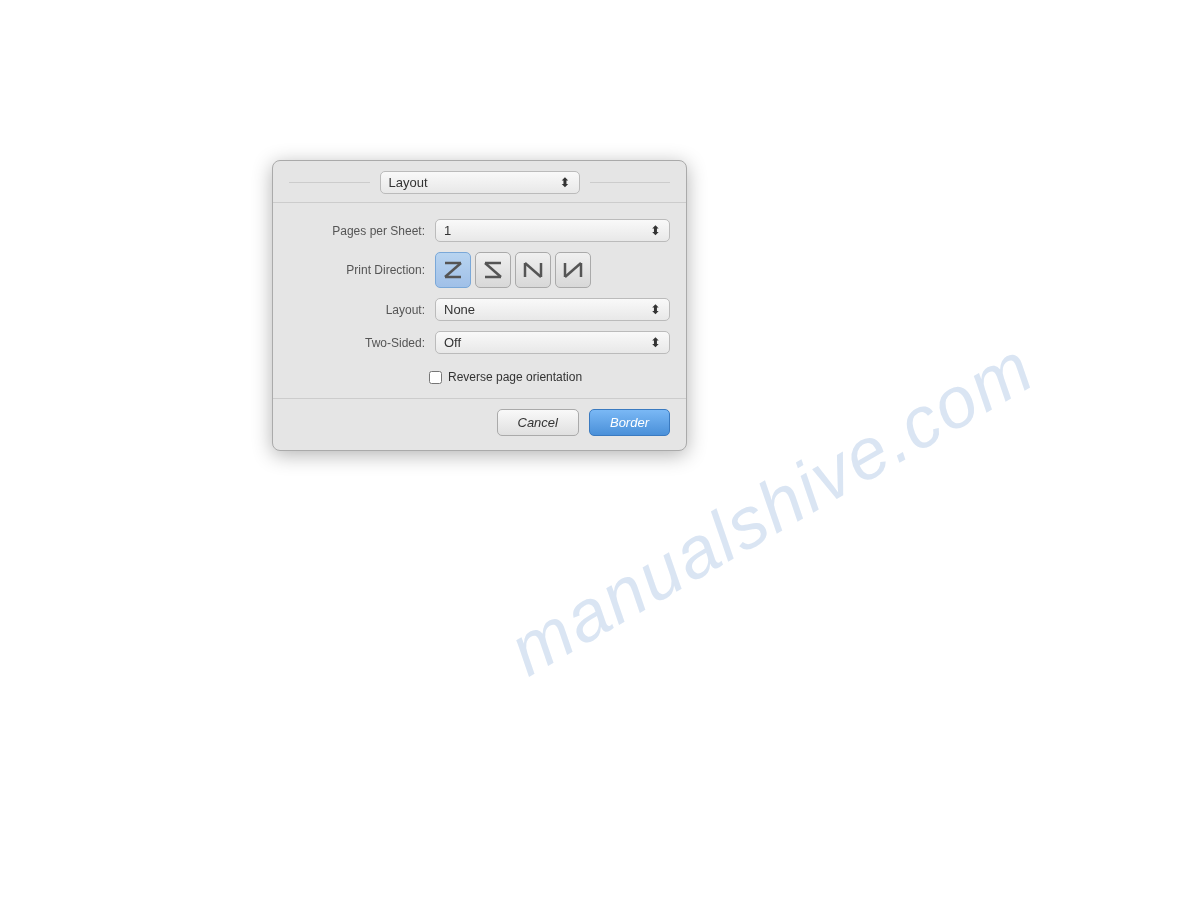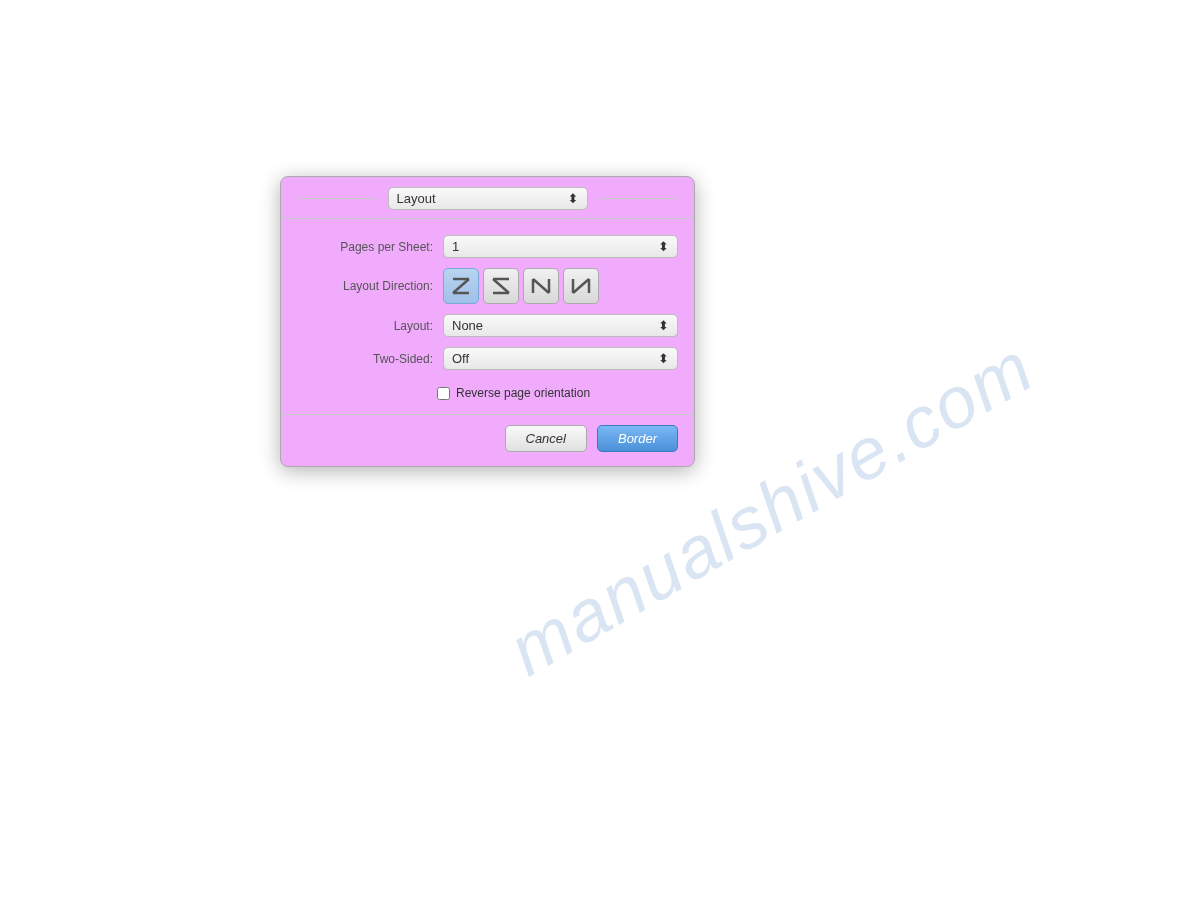--- a/index.html
+++ b/index.html
@@ -30,27 +30,26 @@
       white-space: nowrap;
       pointer-events: none;
       z-index: 10;
       font-weight: 300;
       letter-spacing: 2px;
     }
 
     .dialog-container {
       position: absolute;
       top: 160px;
-      left: 280px;
+      left: 272px;
       width: 415px;
-      background: #f0abfc;
+      background: #e5e5e5;
       border: 1px solid #aaa;
       border-radius: 8px;
       box-shadow: 0 4px 20px rgba(0,0,0,0.3);
-      margin-top: 16px;
     }
 
     .dialog-header {
       display: flex;
       align-items: center;
       justify-content: center;
       padding: 10px 16px 8px;
       border-bottom: 1px solid #ccc;
       position: relative;
     }
@@ -236,21 +235,21 @@
       <div class="form-label">Pages per Sheet:</div>
       <div class="form-control">
         <div class="select-control">
           <span>1</span>
           <span class="dropdown-arrow">⬍</span>
         </div>
       </div>
     </div>
 
     <div class="form-row">
-      <div class="form-label">Layout Direction:</div>
+      <div class="form-label">Print Direction:</div>
       <div class="form-control layout-direction-buttons">
 
         <div class="dir-btn active" title="Z order">
           <svg viewBox="0 0 24 24" fill="none" stroke="#555" stroke-width="2.5">
             <line x1="4" y1="5" x2="20" y2="5"></line>
             <line x1="20" y1="5" x2="4" y2="19"></line>
             <line x1="4" y1="19" x2="20" y2="19"></line>
           </svg>
         </div>
 

